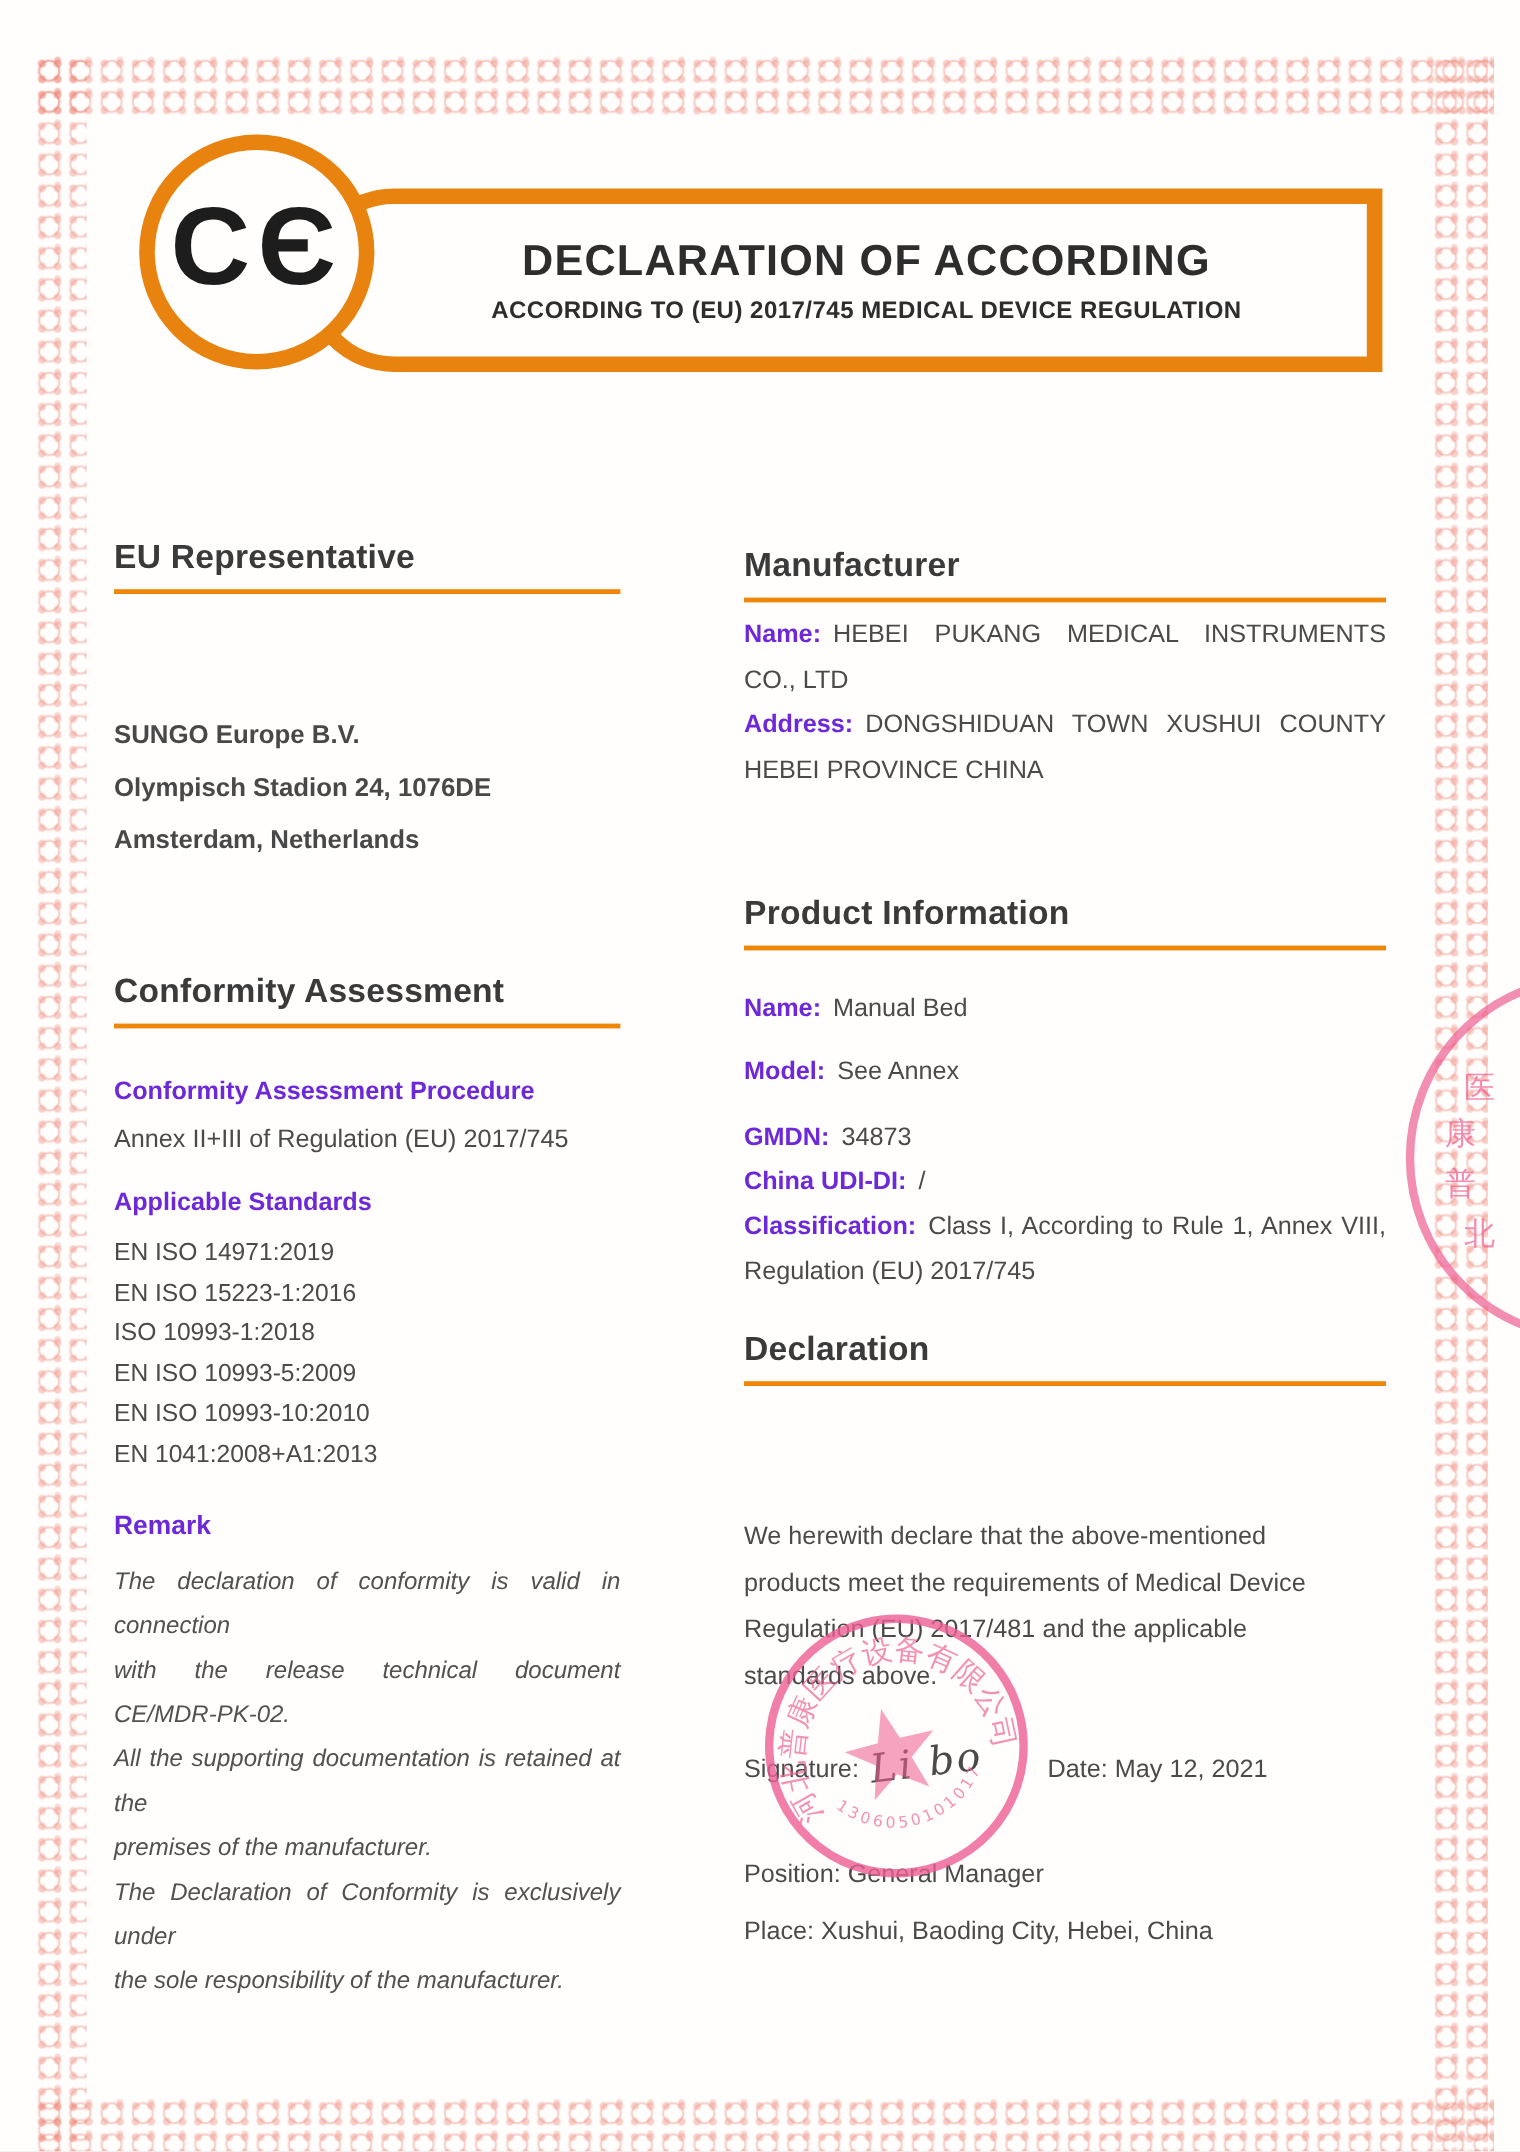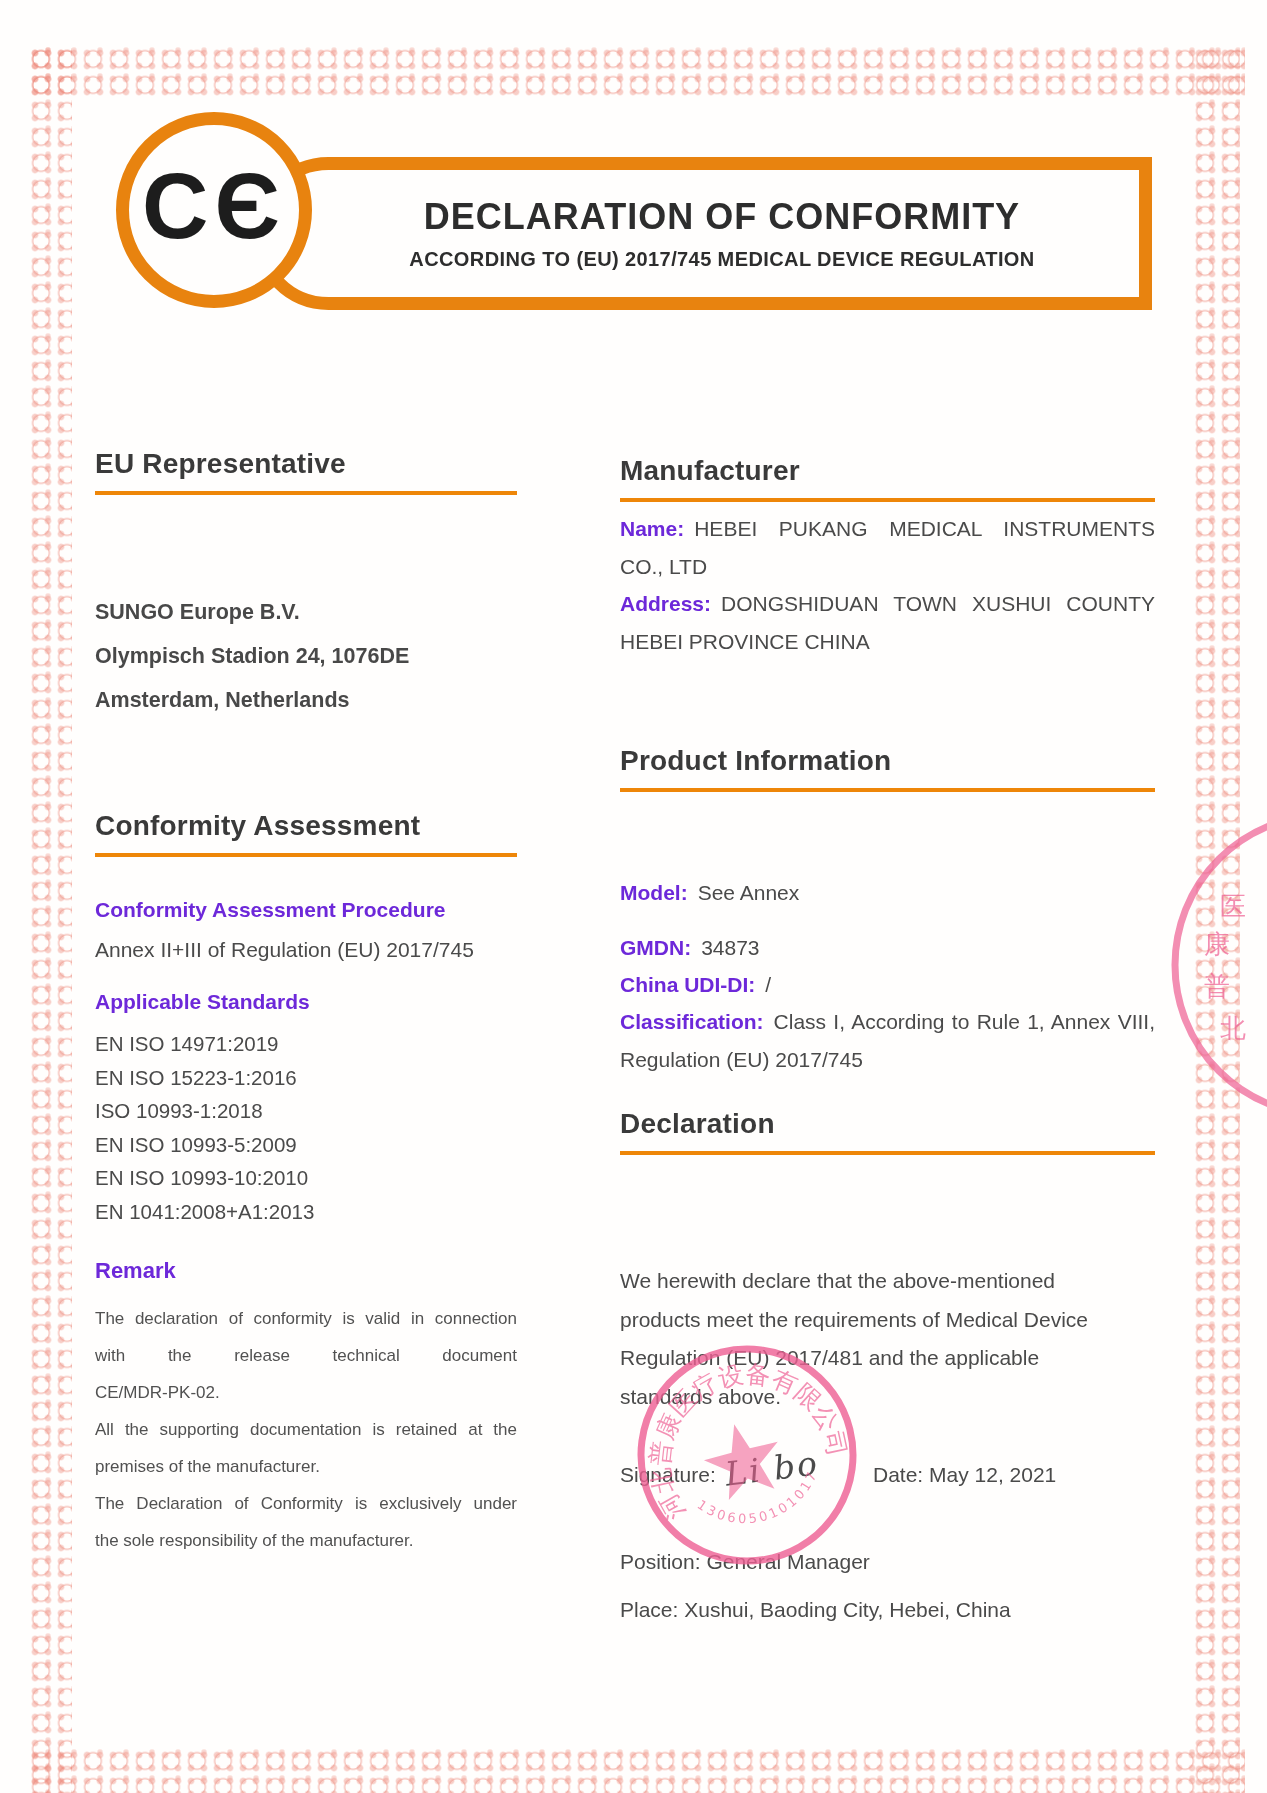--- a/index.html
+++ b/index.html
@@ -34,41 +34,41 @@
   }
   .ce-text{font-size:92px;font-weight:bold;color:#1d1d1d;letter-spacing:6px;transform:translateY(-4px);}
   
   .sec-h{font-size:28px;font-weight:bold;color:#3a3a3a;letter-spacing:.2px;}
   .sec-u{height:4px;background:#EE8608;margin-top:11px;}
   .b{font-weight:bold;color:#6d28d9;margin-right:10px;}
   .lines21{font-size:21px;line-height:37.5px;}
   .just{text-align:justify;text-align-last:justify;}
   .eu-lines div{font-size:21.5px;font-weight:bold;line-height:44px;color:#484848;}
   .std{font-size:20.5px;line-height:33.5px;}
-  .rm{font-size:17px;line-height:37px;color:#515151;}
+  .rm{font-size:20px;font-style:italic;line-height:37px;color:#515151;}
   .dec-body{font-size:21px;line-height:38.5px;}
   .sig{font-size:21px;}
   .hand{
     font-family:"DejaVu Serif",serif;font-style:italic;font-size:33px;color:#4a4a4a;
     transform:rotate(-7deg);display:inline-block;letter-spacing:2px;
   }
   .stamp{position:absolute;opacity:.8;pointer-events:none;}
 </style>
 </head>
 <body>
 
 <div class="page">
 
   <div class="lace" style="left:28px;top:46px;width:1217px;height:52px;"></div>
   <div class="lace" style="left:28px;top:46px;width:44px;height:1747px;"></div>
   <div class="lace" style="left:28px;top:1748px;width:1217px;height:45px;"></div>
   <div class="lace" style="left:1192px;top:46px;width:48px;height:1747px;"></div>
 
   <div class="banner">
-    <div class="doc-title">DECLARATION OF CONFORMITY</div>
+    <div class="doc-title">DECLARATION OF ACCORDING</div>
     <div class="doc-subtitle">ACCORDING TO (EU) 2017/745 MEDICAL DEVICE REGULATION</div>
   </div>
   <div class="ce-circle">
     <span class="ce-text">CЄ</span>
   </div>
 
   <div class="abs" style="left:95px;top:448px;width:422px;">
     <div class="sec-h">EU Representative</div>
     <div class="sec-u"></div>
   </div>
@@ -115,20 +115,21 @@
     <div class="just"><span class="b">Name:</span><span>HEBEI PUKANG MEDICAL INSTRUMENTS</span></div>
     <div>CO., LTD</div>
     <div class="just"><span class="b">Address:</span><span>DONGSHIDUAN TOWN XUSHUI COUNTY</span></div>
     <div>HEBEI PROVINCE CHINA</div>
   </div>
 
   <div class="abs" style="left:620px;top:745px;width:535px;">
     <div class="sec-h">Product Information</div>
     <div class="sec-u"></div>
   </div>
+  <div class="abs lines21" style="left:620px;top:822px;width:535px;"><span class="b">Name:</span><span>Manual Bed</span></div>
   <div class="abs lines21" style="left:620px;top:874px;width:535px;"><span class="b">Model:</span><span>See Annex</span></div>
   <div class="abs lines21" style="left:620px;top:929px;width:535px;"><span class="b">GMDN:</span><span>34873</span></div>
   <div class="abs lines21" style="left:620px;top:966px;width:535px;"><span class="b">China UDI-DI:</span><span>/</span></div>
   <div class="abs lines21" style="left:620px;top:1003px;width:535px;text-align:justify;"><span class="b">Classification:</span><span>Class I, According to Rule 1, Annex VIII, Regulation (EU) 2017/745</span></div>
 
   <div class="abs" style="left:620px;top:1108px;width:535px;">
     <div class="sec-h">Declaration</div>
     <div class="sec-u"></div>
   </div>
   <div class="abs dec-body" style="left:620px;top:1262px;width:505px;">We herewith declare that the above-mentioned products meet the requirements of Medical Device Regulation (EU) 2017/481 and the applicable standards above.</div>

